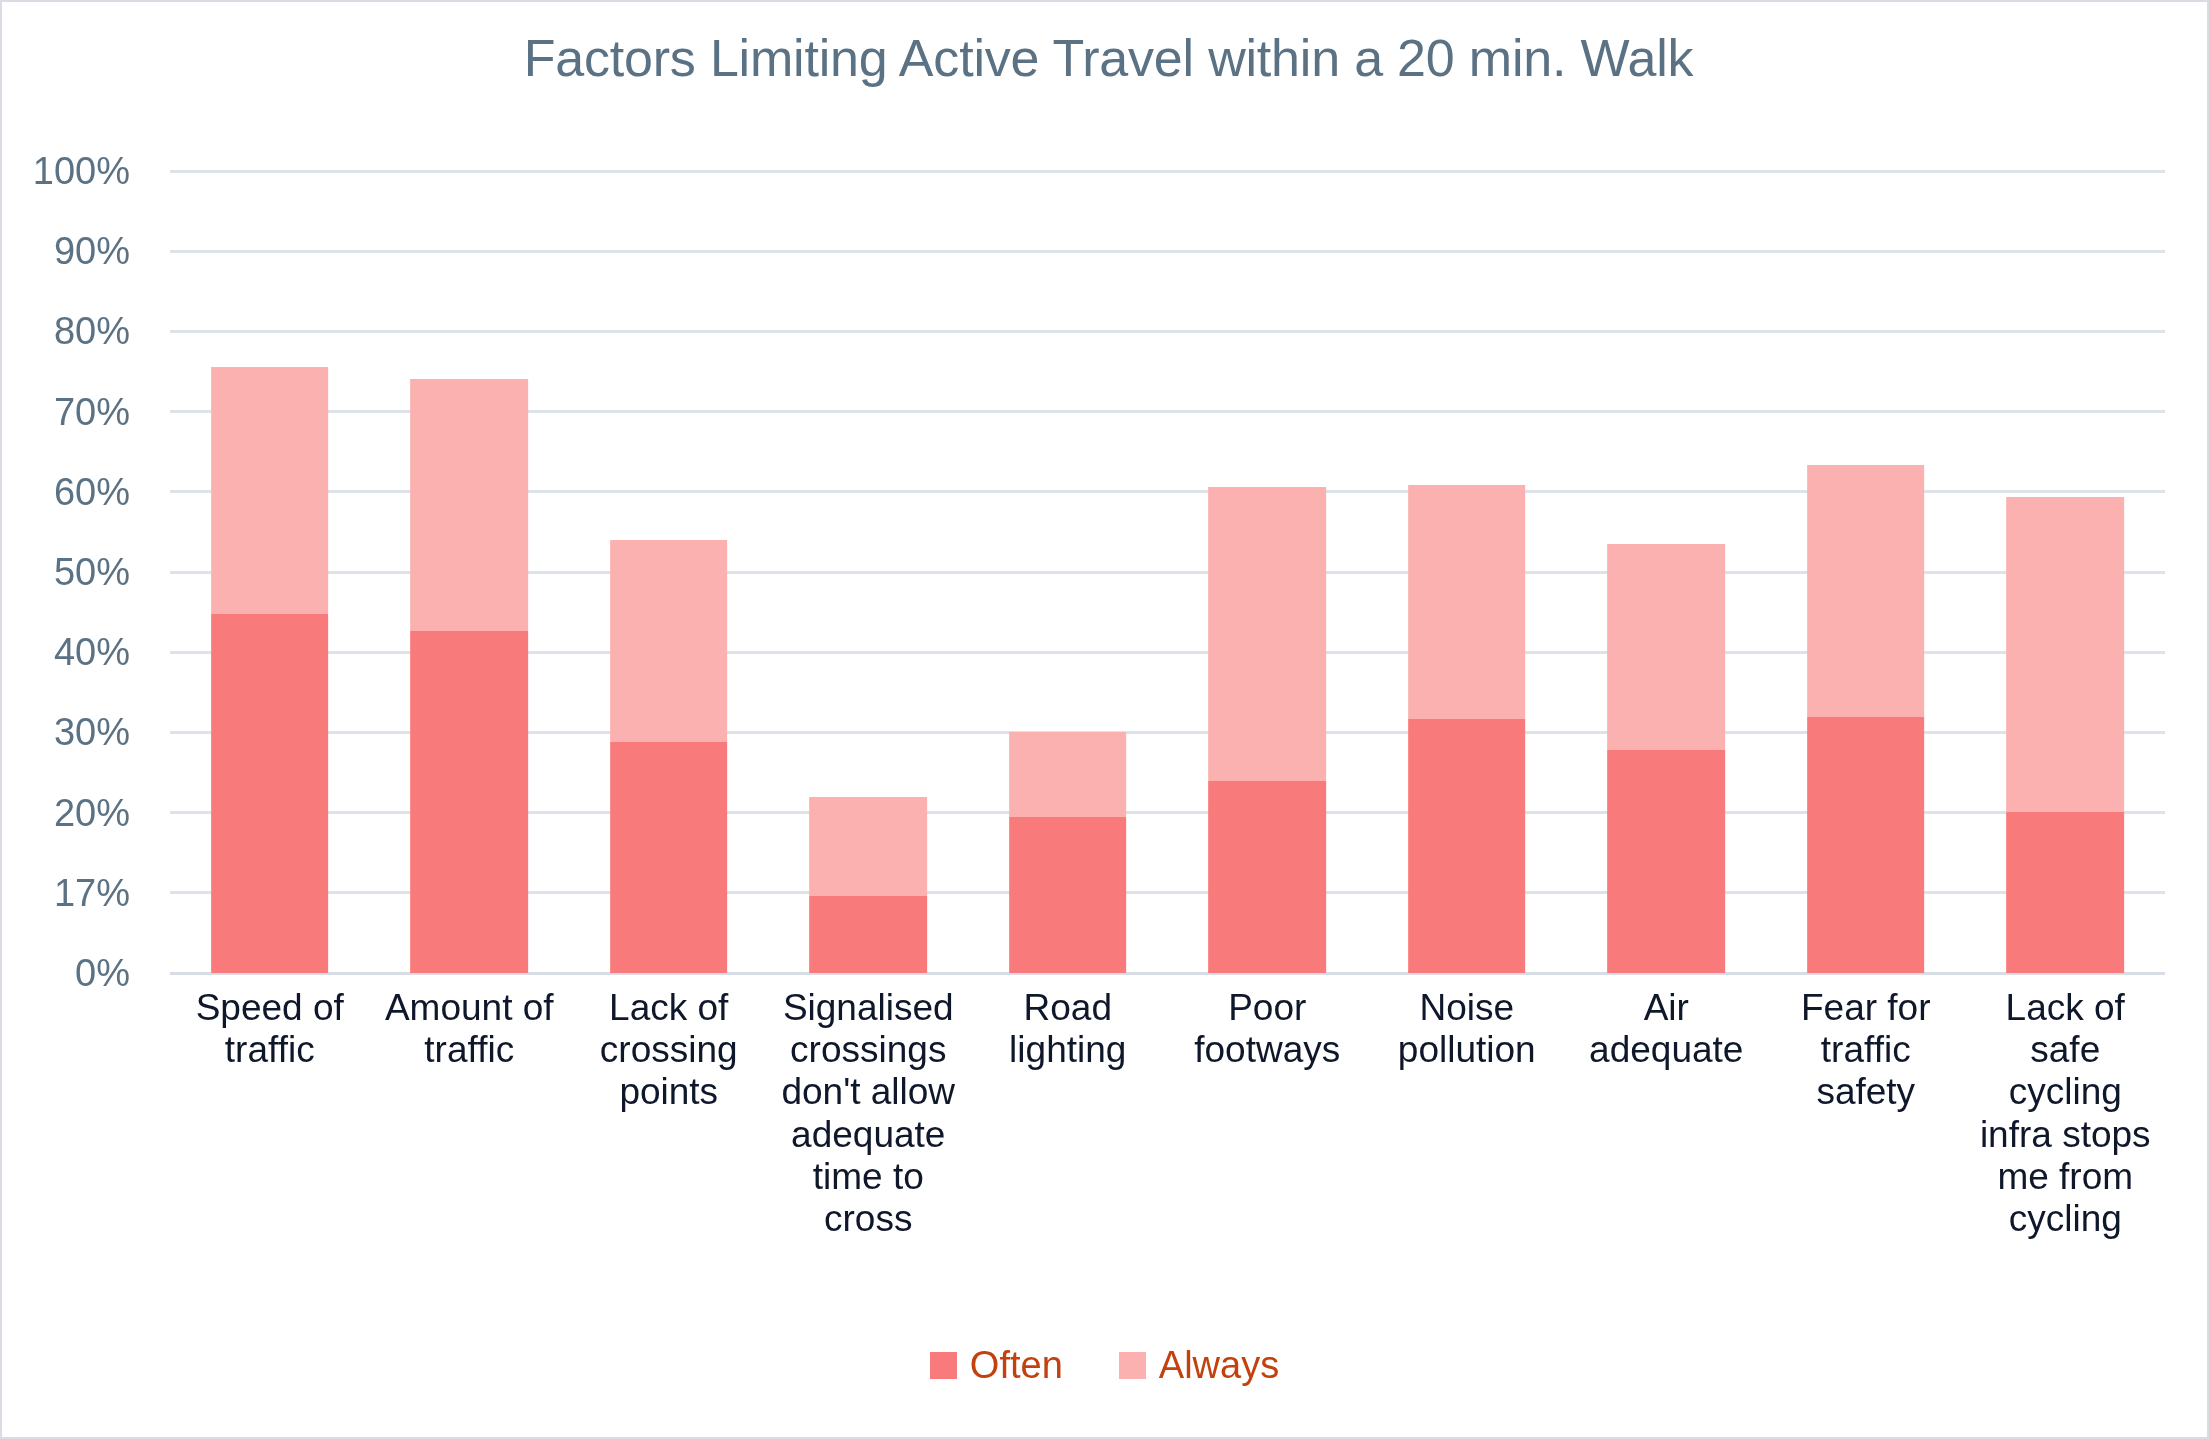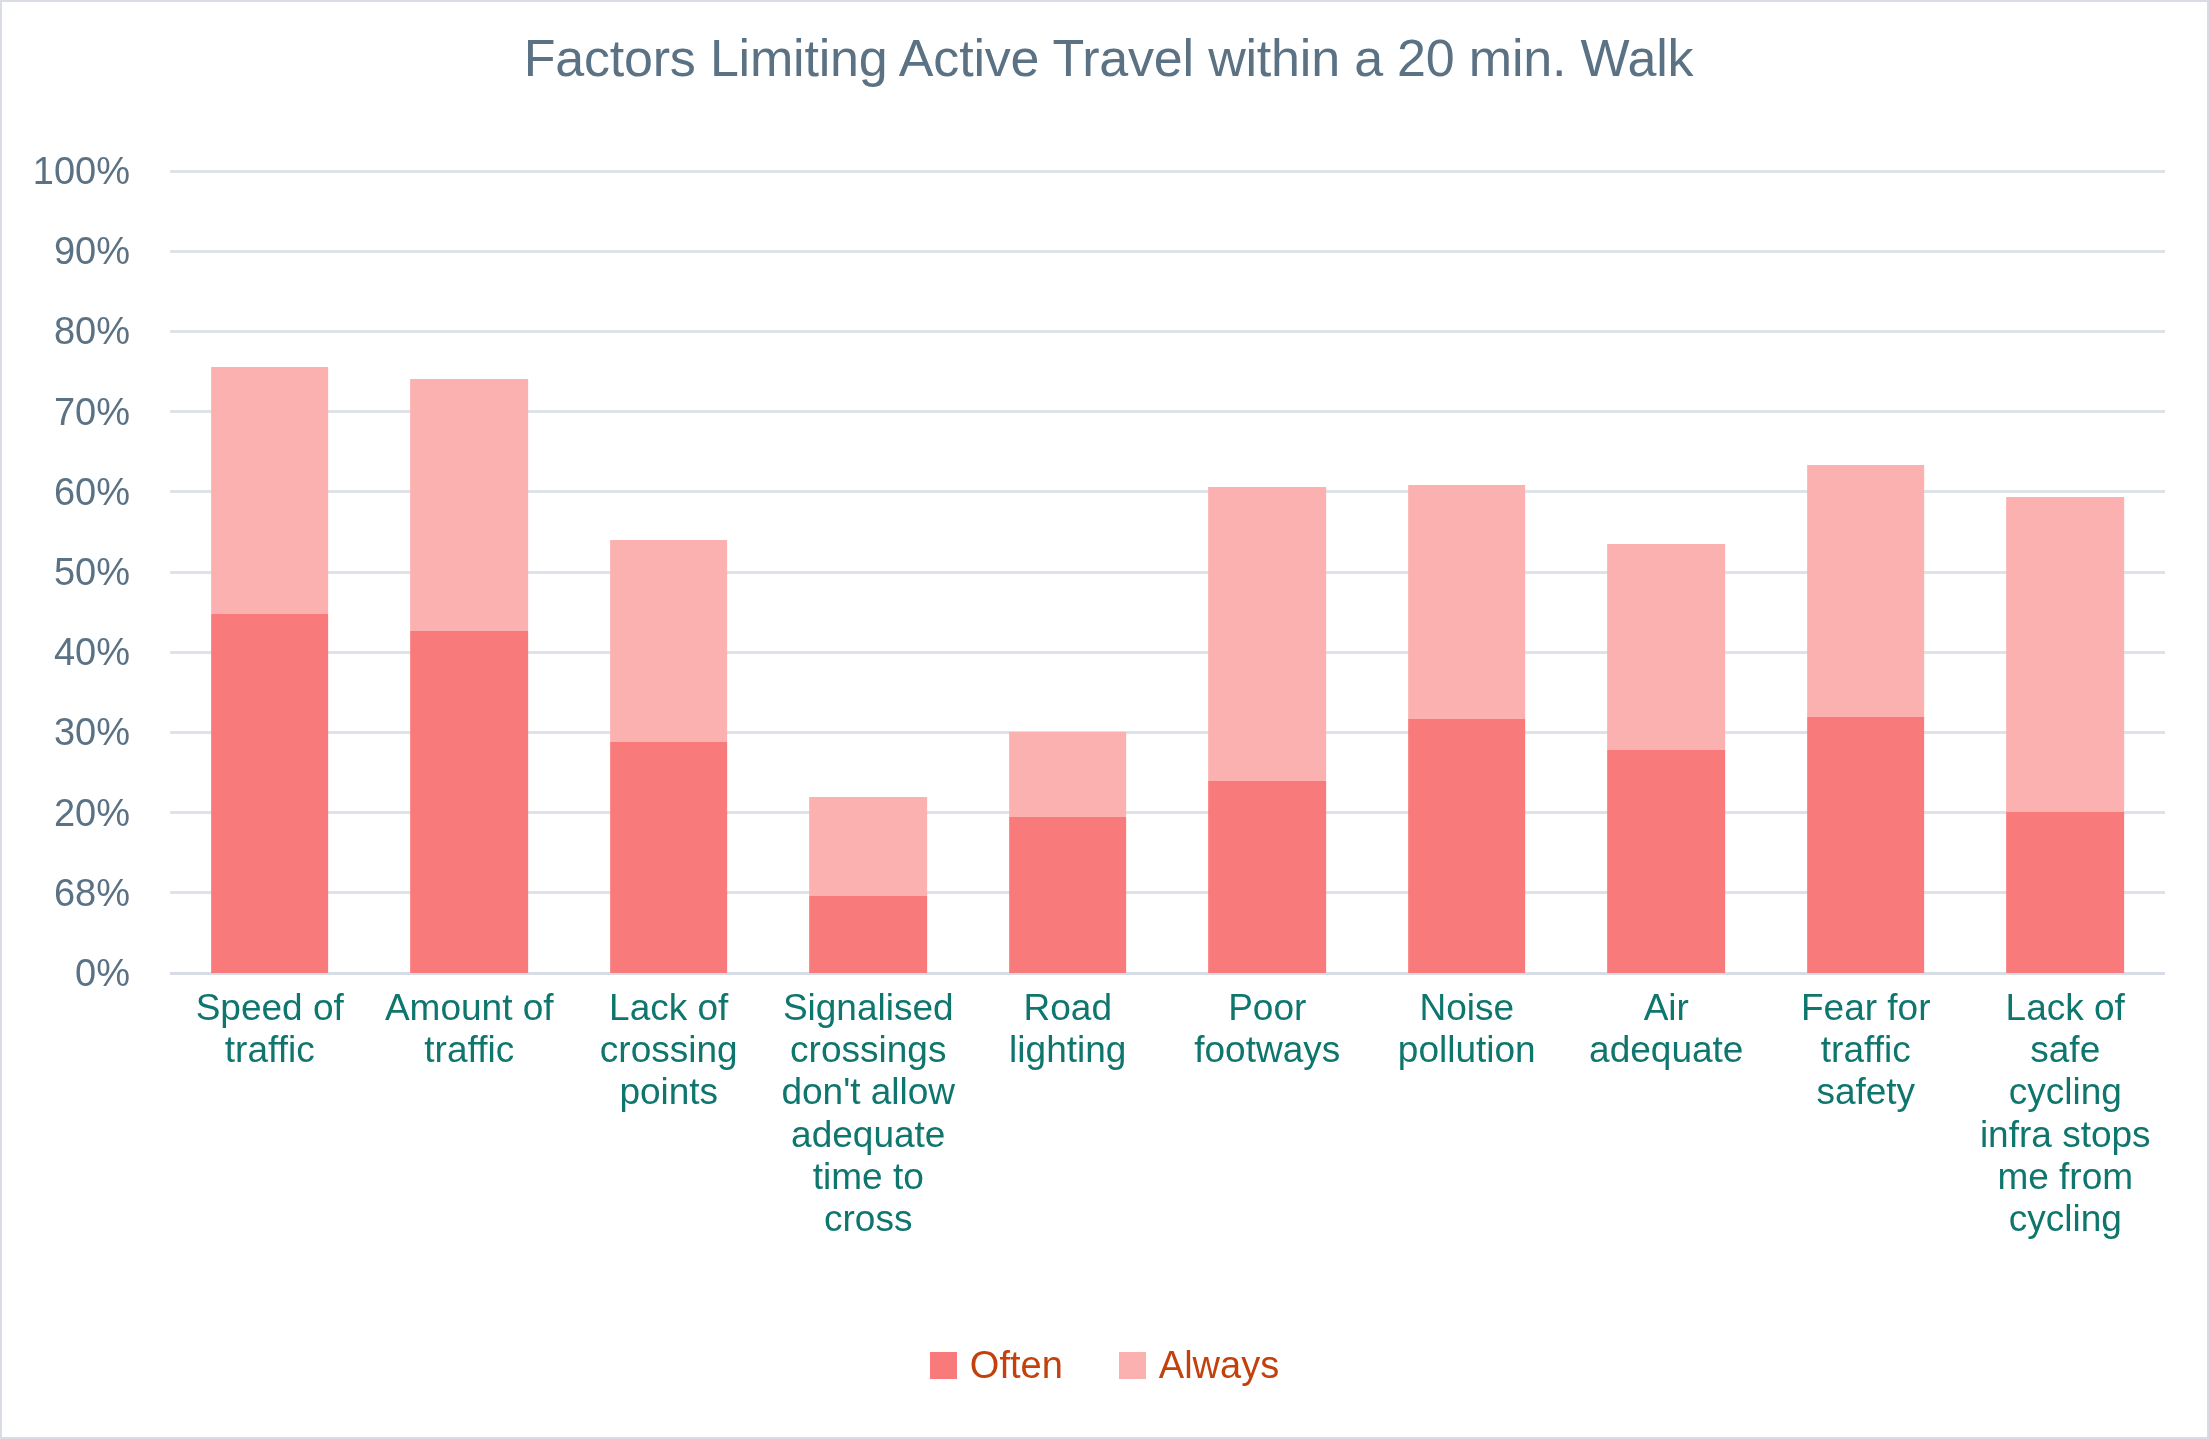--- a/index.html
+++ b/index.html
@@ -104,21 +104,21 @@
     top: 985px;
     width: 1995px;
     display: flex;
     align-items: flex-start;
   }
   .xtick {
     flex: 1 1 0;
     text-align: center;
     font-size: 37px;
     line-height: 1.14;
-    color: #0f766e;
+    color: #0f172a;
     padding: 0 4px;
     box-sizing: border-box;
   }
 
   
   #legend {
     position: absolute;
     left: 0;
     top: 1344px;
     width: 100%;
@@ -145,21 +145,21 @@
 </style>
 </head>
 <body>
 
 <div id="page">
 
   <div id="chart-title">Factors Limiting Active Travel within a 20 min. Walk</div>
 
   <div id="y-axis">
       <div class="ytick" style="top: 802px;">0%</div>
-      <div class="ytick" style="top: 721.8px;">68%</div>
+      <div class="ytick" style="top: 721.8px;">17%</div>
       <div class="ytick" style="top: 641.6px;">20%</div>
       <div class="ytick" style="top: 561.4px;">30%</div>
       <div class="ytick" style="top: 481.2px;">40%</div>
       <div class="ytick" style="top: 401px;">50%</div>
       <div class="ytick" style="top: 320.8px;">60%</div>
       <div class="ytick" style="top: 240.6px;">70%</div>
       <div class="ytick" style="top: 160.4px;">80%</div>
       <div class="ytick" style="top: 80.2px;">90%</div>
       <div class="ytick" style="top: 0px;">100%</div>
     </div>

